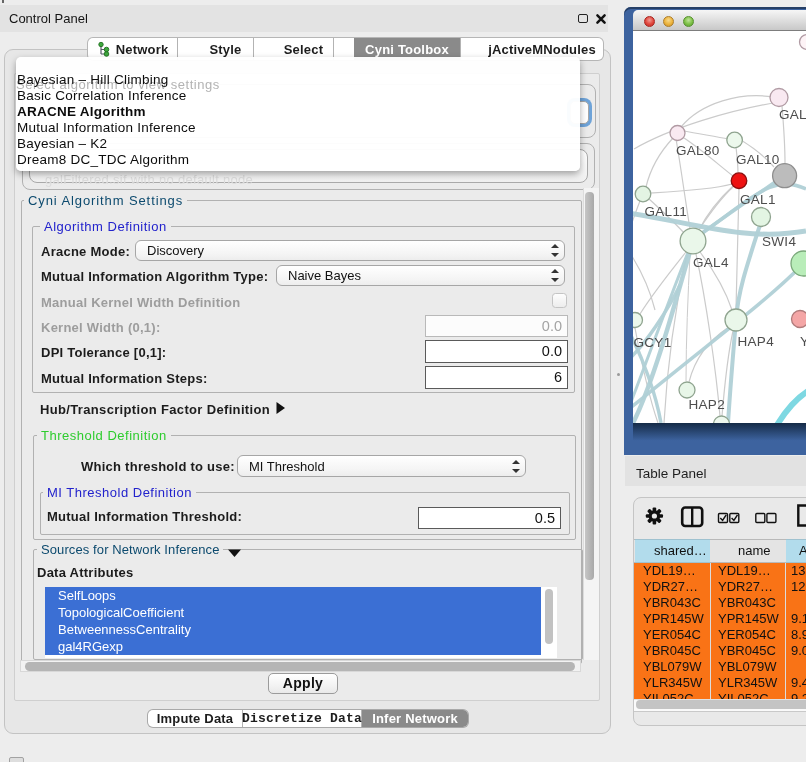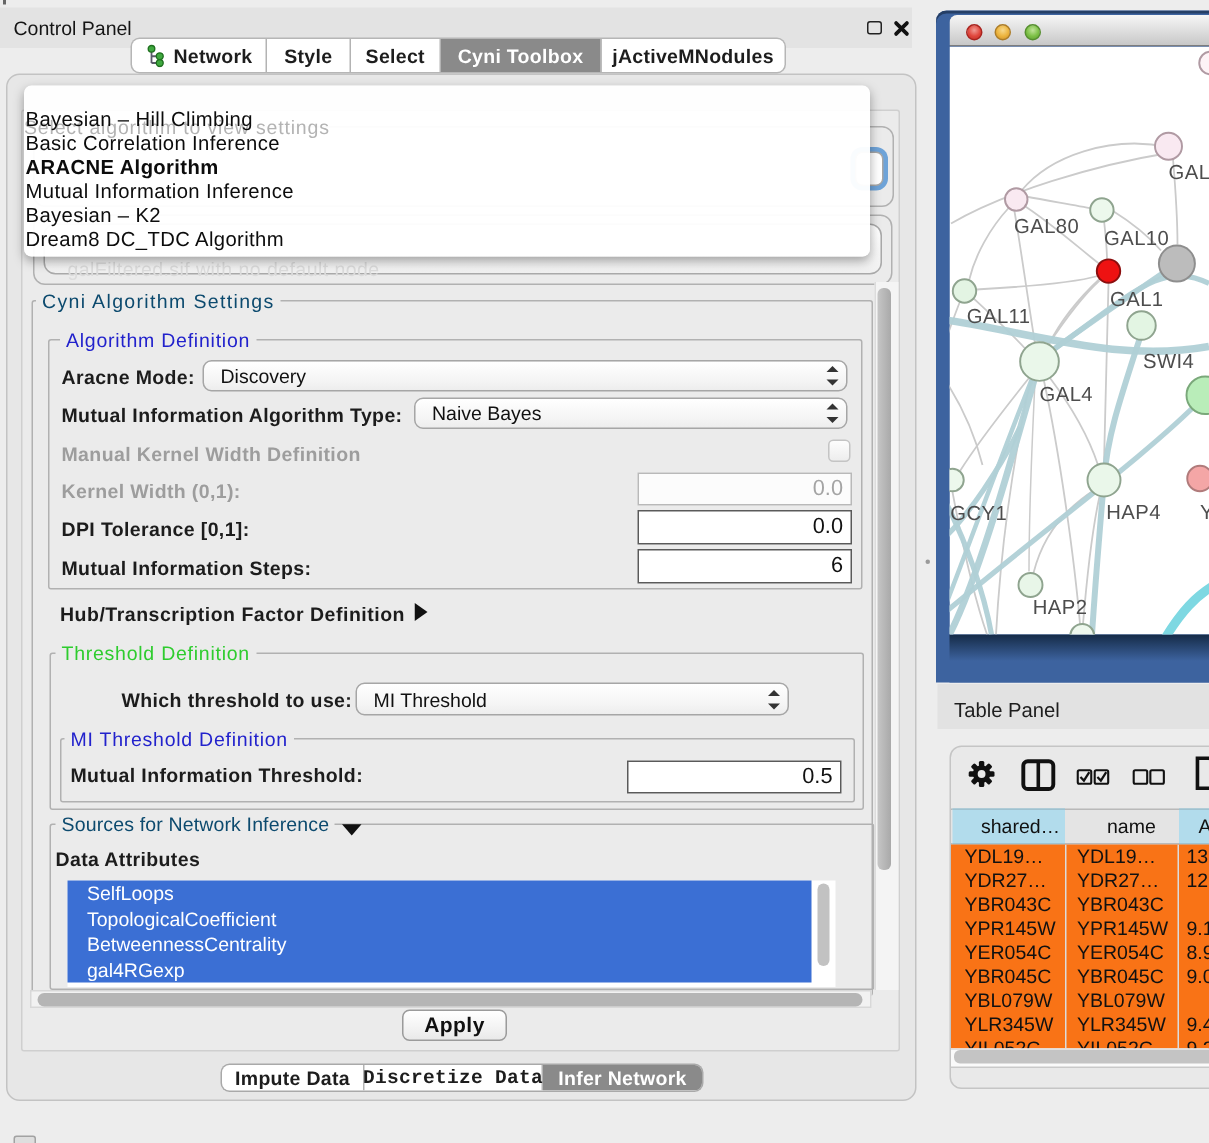--- a/index.html
+++ b/index.html
@@ -124,21 +124,21 @@
      font-size:14px;font-weight:bold;letter-spacing:0.3px;color:#111;">Apply</div>
 
 <div class="seg" style="left:148px;top:710px;height:17px;">
   <div style="width:95px;">Impute Data</div>
   <div style="width:119px;font-family:Liberation Mono, monospace;">Discretize Data</div>
   <div class="sel" style="width:106px;">Infer Network</div>
 </div>
 
 <div class="abs" style="left:9px;top:757px;width:13px;height:10px;border:1.5px solid #a2a2a2;border-radius:2px;background:#dedede;"></div>
 
-<div class="seg" style="left:88px;top:26px;height:22px;box-shadow:0 0 0 1px #b6b6b6;">
+<div class="seg" style="left:88px;top:38px;height:22px;box-shadow:0 0 0 1px #b6b6b6;gap:20px;">
   <div style="width:90px;">
     <svg width="15" height="16" viewBox="0 0 15 16" style="margin-right:4px;">
       <path d="M4 4 L4 13 M4 8.5 L9 8.5 M4 13 L9 13" stroke="#5a5a6a" stroke-width="1.2" fill="none"></path>
       <circle cx="4" cy="3.5" r="2.2" fill="#3fa83f" stroke="#1f6f1f" stroke-width="0.9"></circle>
       <circle cx="9.5" cy="8.5" r="2.3" fill="#3fa83f" stroke="#1f6f1f" stroke-width="0.9"></circle>
       <circle cx="9.5" cy="13" r="2.3" fill="#3fa83f" stroke="#1f6f1f" stroke-width="0.9"></circle>
     </svg>Network</div>
   <div style="width:56px;">Style</div>
   <div style="width:60px;">Select</div>
   <div class="sel" style="width:107px;">Cyni Toolbox</div>

